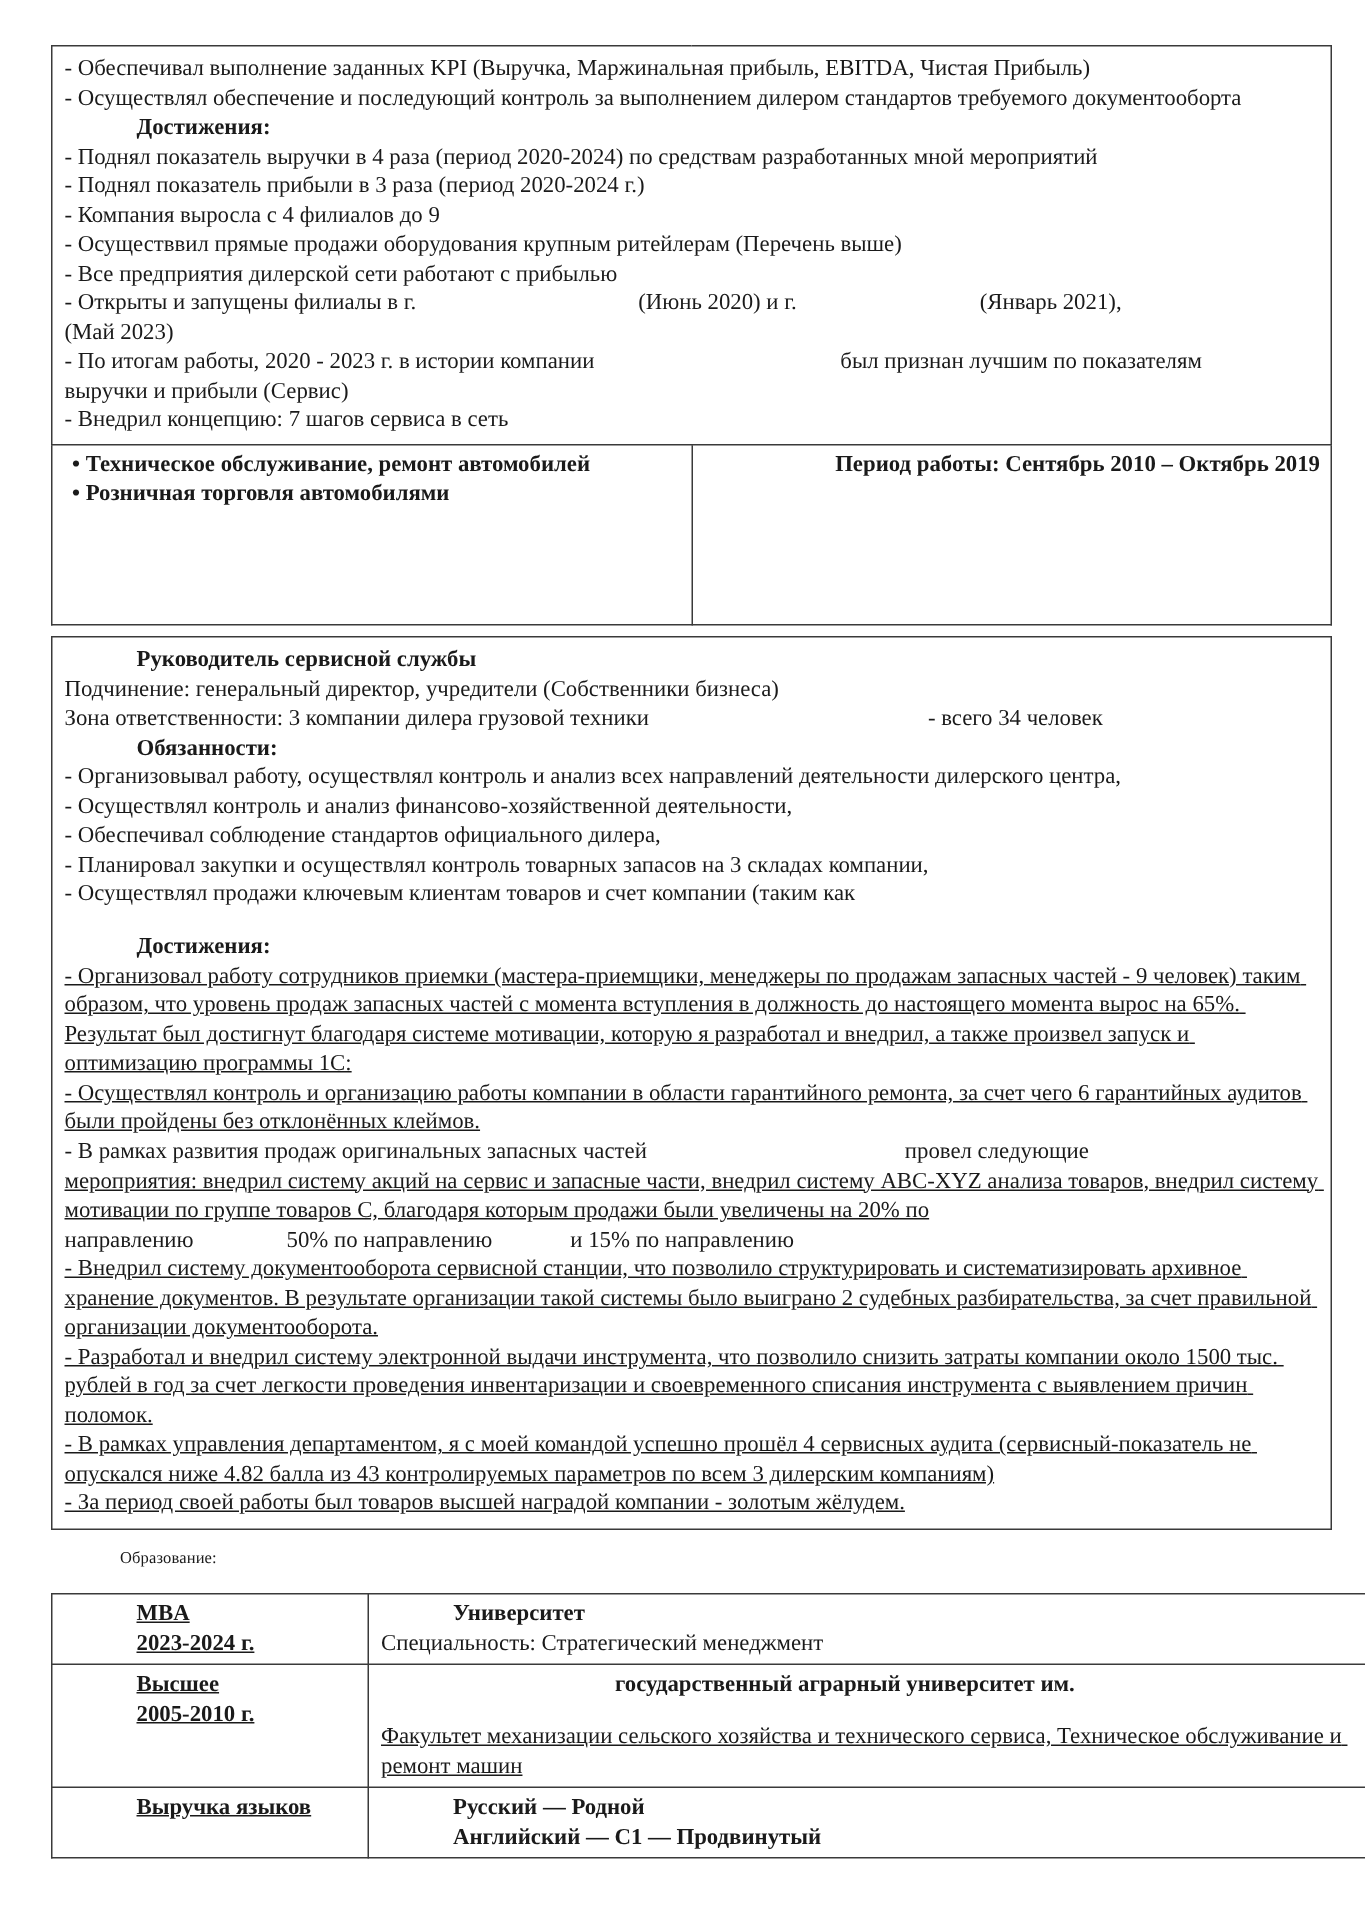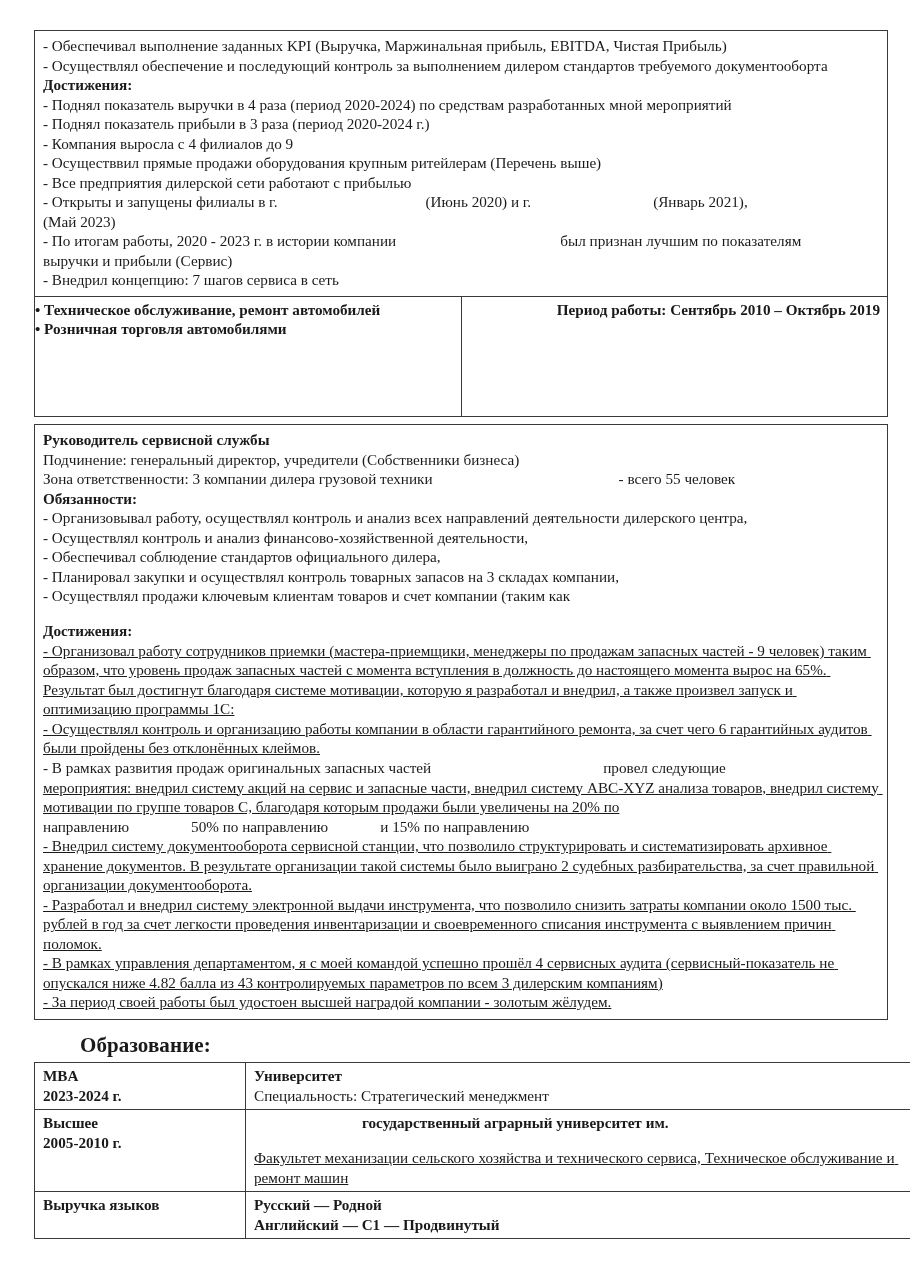--- a/index.html
+++ b/index.html
@@ -27,57 +27,57 @@
   .doc-table {
     border-collapse: collapse;
     table-layout: fixed;
     width: 854px;
     margin: 0 0 0 34px;
     background: #fff;
   }
   .doc-table td {
     border: 1.4px solid #3a3a3a;
     vertical-align: top;
-    padding: 3px 7px 4px 0;
+    padding: 3px 7px 4px 13px;
     font-size: 15.2px;
     line-height: 1.285;
   }
 
   
   .block-top { position: absolute; left: 0; top: 30px; }
   .block-top .cell-full { padding: 5px 8px 6px 8px; }
   .col-left  { width: 406px; }
   .col-right { width: 448px; text-align: right; }
   .cell-tall { height: 112px; }
 
   
   .block-mid { position: absolute; left: 0; top: 424px; }
   .block-mid td { padding: 5px 8px 7px 8px; }
 
   
   .edu-label {
     position: absolute;
     left: 80px;
     top: 1033px;
-    font-weight: bold;
-    font-size: 21px;
+    font-weight: normal;
+    font-size: 11px;
     letter-spacing: .1px;
   }
 
   
   .block-edu { position: absolute; left: 0; top: 1062px; }
   .block-edu td { padding: 3px 8px 4px 8px; }
-  .edu-col-a { width: 194px; }
+  .edu-col-a { width: 194px; text-decoration: underline; }
   .edu-col-b { width: 660px; }
   .line { display: block; white-space: pre-wrap; }
   .para { display: block; white-space: pre-wrap; text-decoration: underline; }
   .bullet-dot { display: block; white-space: pre-wrap; font-weight: bold; }
   .spacer-line { display: block; height: 1.02em; }
   .redact { display: inline-block; }
-  .hdr { display: block; font-weight: bold; }
+  .hdr { display: block; font-weight: bold; margin-left: 48px; }
 </style>
 </head>
 <body>
 
 <div class="page">
 
   <div class="block-top">
     <table class="doc-table">
       <tbody>
           <tr>
@@ -113,21 +113,21 @@
   </div>
 
   <div class="block-mid">
     <table class="doc-table">
       <tbody>
           <tr>
         <td>
           <span class="hdr">Руководитель сервисной службы</span>
           <span class="line">Подчинение: генеральный директор, учредители (Собственники бизнеса)</span>
 
-          <span class="line"><span>Зона ответственности: 3 компании дилера грузовой техники</span><span class="redact" style="width:186px"></span><span>- всего 55 человек</span></span>
+          <span class="line"><span>Зона ответственности: 3 компании дилера грузовой техники</span><span class="redact" style="width:186px"></span><span>- всего 34 человек</span></span>
 
           <span class="hdr">Обязанности:</span>
           <span class="line">- Организовывал работу, осуществлял контроль и анализ всех направлений деятельности дилерского центра,</span>
           <span class="line">- Осуществлял контроль и анализ финансово-хозяйственной деятельности,</span>
           <span class="line">- Обеспечивал соблюдение стандартов официального дилера,</span>
           <span class="line">- Планировал закупки и осуществлял контроль товарных запасов на 3 складах компании,</span>
           <span class="line">- Осуществлял продажи ключевым клиентам товаров и счет компании (таким как</span>
 
           <span class="spacer-line"></span>
 
@@ -135,21 +135,21 @@
           <span class="para">- Организовал работу сотрудников приемки (мастера-приемщики, менеджеры по продажам запасных частей - 9 человек) таким образом, что уровень продаж запасных частей с момента вступления в должность до настоящего момента вырос на 65%. Результат был достигнут благодаря системе мотивации, которую я разработал и внедрил, а также произвел запуск и оптимизацию программы 1С:</span>
           <span class="para">- Осуществлял контроль и организацию работы компании в области гарантийного ремонта, за счет чего 6 гарантийных аудитов были пройдены без отклонённых клеймов.</span>
 
           <span class="line"><span>- В рамках развития продаж оригинальных запасных частей</span><span class="redact" style="width:172px"></span><span>провел следующие</span></span>
           <span class="para">мероприятия: внедрил систему акций на сервис и запасные части, внедрил систему ABC-XYZ анализа товаров, внедрил систему мотивации по группе товаров C, благодаря которым продажи были увеличены на 20% по</span>
           <span class="line"><span>направлению</span><span class="redact" style="width:62px"></span><span>50% по направлению</span><span class="redact" style="width:52px"></span><span>и 15% по направлению</span></span>
 
           <span class="para">- Внедрил систему документооборота сервисной станции, что позволило структурировать и систематизировать архивное хранение документов. В результате организации такой системы было выиграно 2 судебных разбирательства, за счет правильной организации документооборота.</span>
           <span class="para">- Разработал и внедрил систему электронной выдачи инструмента, что позволило снизить затраты компании около 1500 тыс. рублей в год за счет легкости проведения инвентаризации и своевременного списания инструмента с выявлением причин поломок.</span>
           <span class="para">- В рамках управления департаментом, я с моей командой успешно прошёл 4 сервисных аудита (сервисный-показатель не опускался ниже 4.82 балла из 43 контролируемых параметров по всем 3 дилерским компаниям)</span>
-          <span class="para">- За период своей работы был удостоен высшей наградой компании - золотым жёлудем.</span>
+          <span class="para">- За период своей работы был товаров высшей наградой компании - золотым жёлудем.</span>
         </td>
       </tr>
     </tbody>
       </table>
   </div>
 
   <div class="edu-label">Образование:</div>
 
   <div class="block-edu">
     <table class="doc-table">

